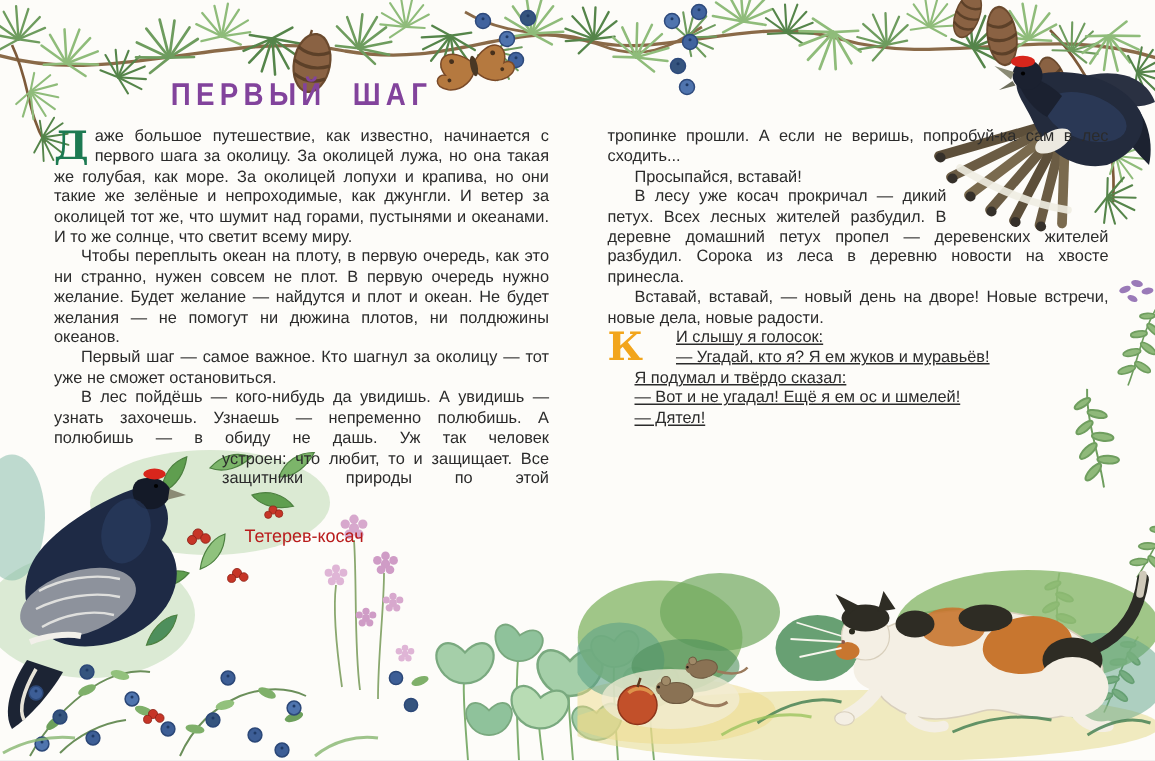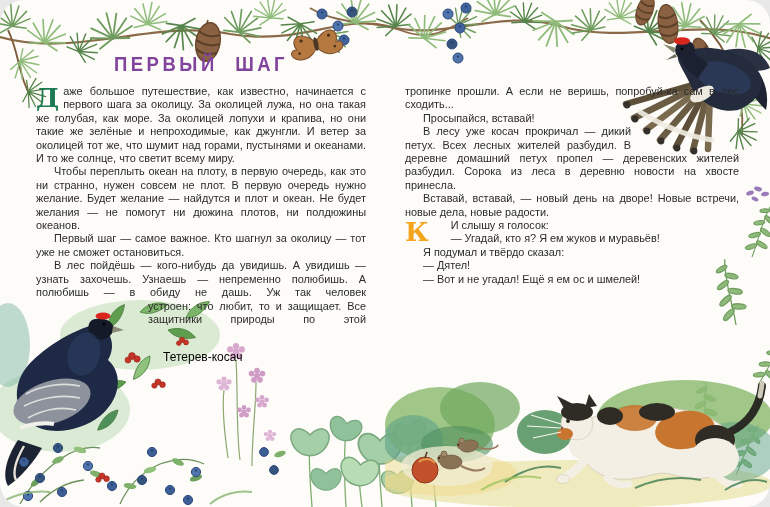--- a/index.html
+++ b/index.html
@@ -1,50 +1,50 @@
 <!DOCTYPE html>
 <html lang="ru"><head>
 <meta charset="utf-8">
 <style>
   html,body{margin:0;padding:0;background:#e8e8e8;}
   .spread{
     position:relative;width:770px;height:507px;margin:0 auto;
     background:#fdfcf9;overflow:hidden;
-    font-family:"Liberation Sans",sans-serif;color:#2b2b2b;border-radius:24px;
+    font-family:"Liberation Sans",sans-serif;color:#2b2b2b;
   }
   .art{position:absolute;z-index:1;}
   .page{position:absolute;top:0;z-index:2;}
   .page-left{left:36px;width:330px;height:507px;}
   .page-right{left:405px;width:334px;height:388px;}
 
   .title1{
     margin:0;position:absolute;top:52px;left:0;width:100%;text-align:center;
     font-size:21px;font-weight:bold;letter-spacing:4px;word-spacing:10px;
     transform:scaleX(.88);transform-origin:center;white-space:nowrap;
   }
   .text-block{position:absolute;left:0;top:85px;width:100%;}
   p.bp{margin:0;font-size:10.9px;line-height:13.4px;text-align:justify;text-indent:18px;}
   p.first{text-indent:0;}
   p.midjust{text-align-last:justify;}
   p.shifted{margin-left:112px;text-indent:0;text-align:justify;text-align-last:justify;}
   .dropcap{
     float:left;font-family:"DejaVu Serif",serif;font-weight:bold;
     font-size:26px;line-height:25px;padding:1px 4px 0 0;
   }
-  .caption{position:absolute;left:127px;top:350px;font-size:12px;color:#000000;z-index:2;}
+  .caption{position:absolute;left:127px;top:350px;font-size:12px;color:#b91c1c;z-index:2;}
 
   .bird-spacer{float:right;width:108px;height:40px;}
   .title2-row{position:relative;height:26px;margin:14px 0 9px 0;}
   .title2{
     margin:0;text-align:center;font-size:19px;font-weight:bold;
     letter-spacing:3px;word-spacing:8px;transform:scaleX(.9);transform-origin:center;
     white-space:nowrap;
   }
   .fly-wrap{position:absolute;left:20px;top:-3px;}
-  p.dlg{margin:0;font-size:10.9px;line-height:13.4px;text-align:left;text-indent:18px;}
+  p.dlg{margin:0;font-size:10.9px;line-height:13.4px;text-align:left;text-indent:18px;text-decoration:underline;}
 </style>
 </head>
 <body>
 
 <div class="spread">
 
   <svg class="art" style="left:0;top:0" width="770" height="170" viewBox="0 0 770 170">
     <defs>
       <g id="tuft" stroke="currentColor" stroke-width="1.4" stroke-linecap="round" fill="none">
         <path d="M0,2 L-16,-4"></path>
@@ -402,18 +402,18 @@
       <div class="bird-spacer"></div>
       <p class="bp">Просыпайся, вставай!</p>
       <p class="bp">В лесу уже косач прокричал — дикий петух. Всех лесных жителей разбудил. В деревне домашний петух пропел — деревенских жителей разбудил. Сорока из леса в деревню новости на хвосте принесла.</p>
       <p class="bp">Вставай, вставай, — новый день на дворе! Новые встречи, новые дела, новые радости.</p>
 
 
       <p class="bp first"><span class="dropcap" style="color: rgb(242, 165, 28);">К</span></p>
       <p class="dlg">И слышу я голосок:</p>
       <p class="dlg">— Угадай, кто я? Я ем жуков и муравьёв!</p>
       <p class="dlg">Я подумал и твёрдо сказал:</p>
+      <p class="dlg">— Вот и не угадал! Ещё я ем ос и шмелей!</p>
       <p class="dlg">— Дятел!</p>
-      <p class="dlg">— Вот и не угадал! Ещё я ем ос и шмелей!</p>
     </div>
   </div>
 
 </div>
 
 </body></html>

